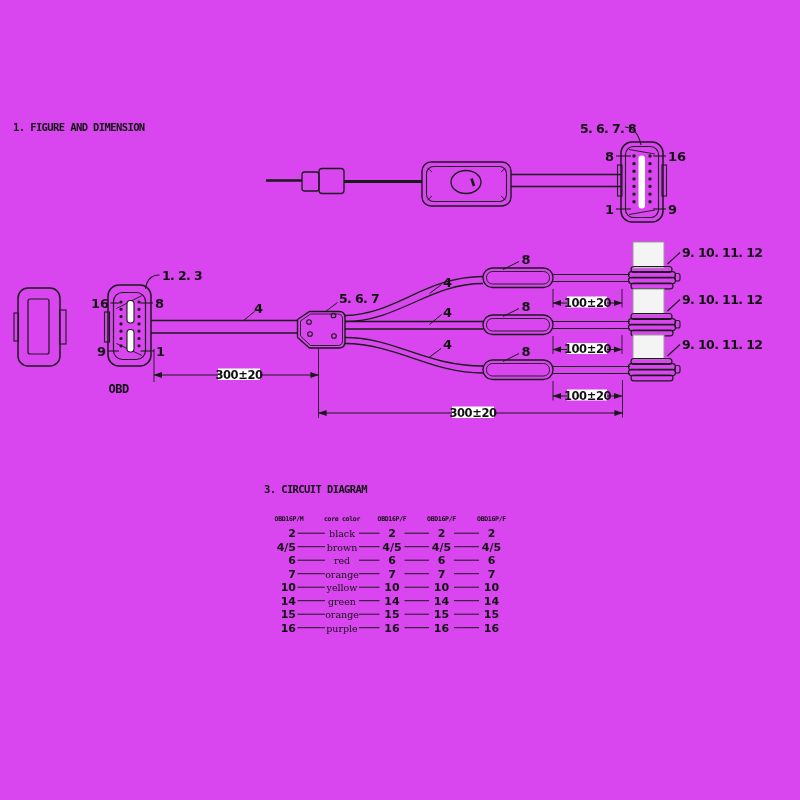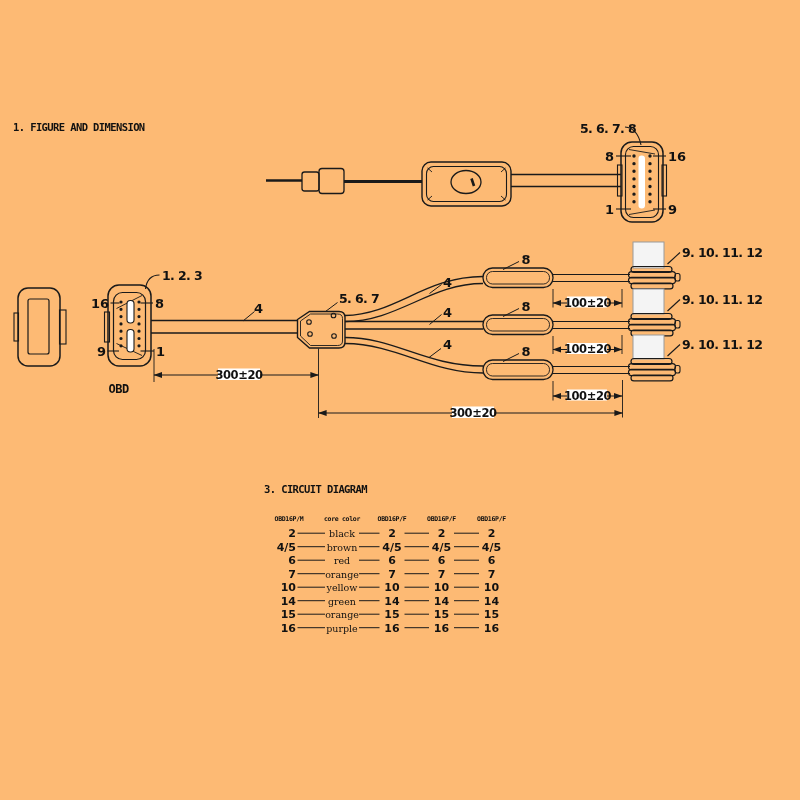--- a/index.html
+++ b/index.html
@@ -1,16 +1,16 @@
 <!DOCTYPE html>
 <html><head>
 <meta charset="utf-8">
 <style>
   html,body{margin:0;padding:0;background:#fff;}
-  .canvas{position:relative;width:800px;height:800px;background:#fdba74;overflow:hidden;
+  .canvas{position:relative;width:800px;height:800px;background:#d946ef;overflow:hidden;
           font-family:"DejaVu Sans",sans-serif;}
   svg text{stroke:none;fill:#111;}
   .ln{stroke:#1a1a1a;fill:none;}
   .lbl{font:bold 12.5px "DejaVu Sans",sans-serif;letter-spacing:-0.6px;}
   .pin{font:bold 13px "DejaVu Sans",sans-serif;}
   .dim{font:bold 11.5px "DejaVu Sans",sans-serif;letter-spacing:-0.4px;}
   .heading{font:bold 10.5px "DejaVu Sans Mono",monospace;letter-spacing:-0.6px;}
   .obdlbl{font:bold 12px "DejaVu Sans Mono",monospace;letter-spacing:-0.5px;}
   .th{font:bold 6.5px "DejaVu Sans Mono",monospace;letter-spacing:-0.3px;}
   .td-pin{font:bold 11px "DejaVu Sans",sans-serif;}

